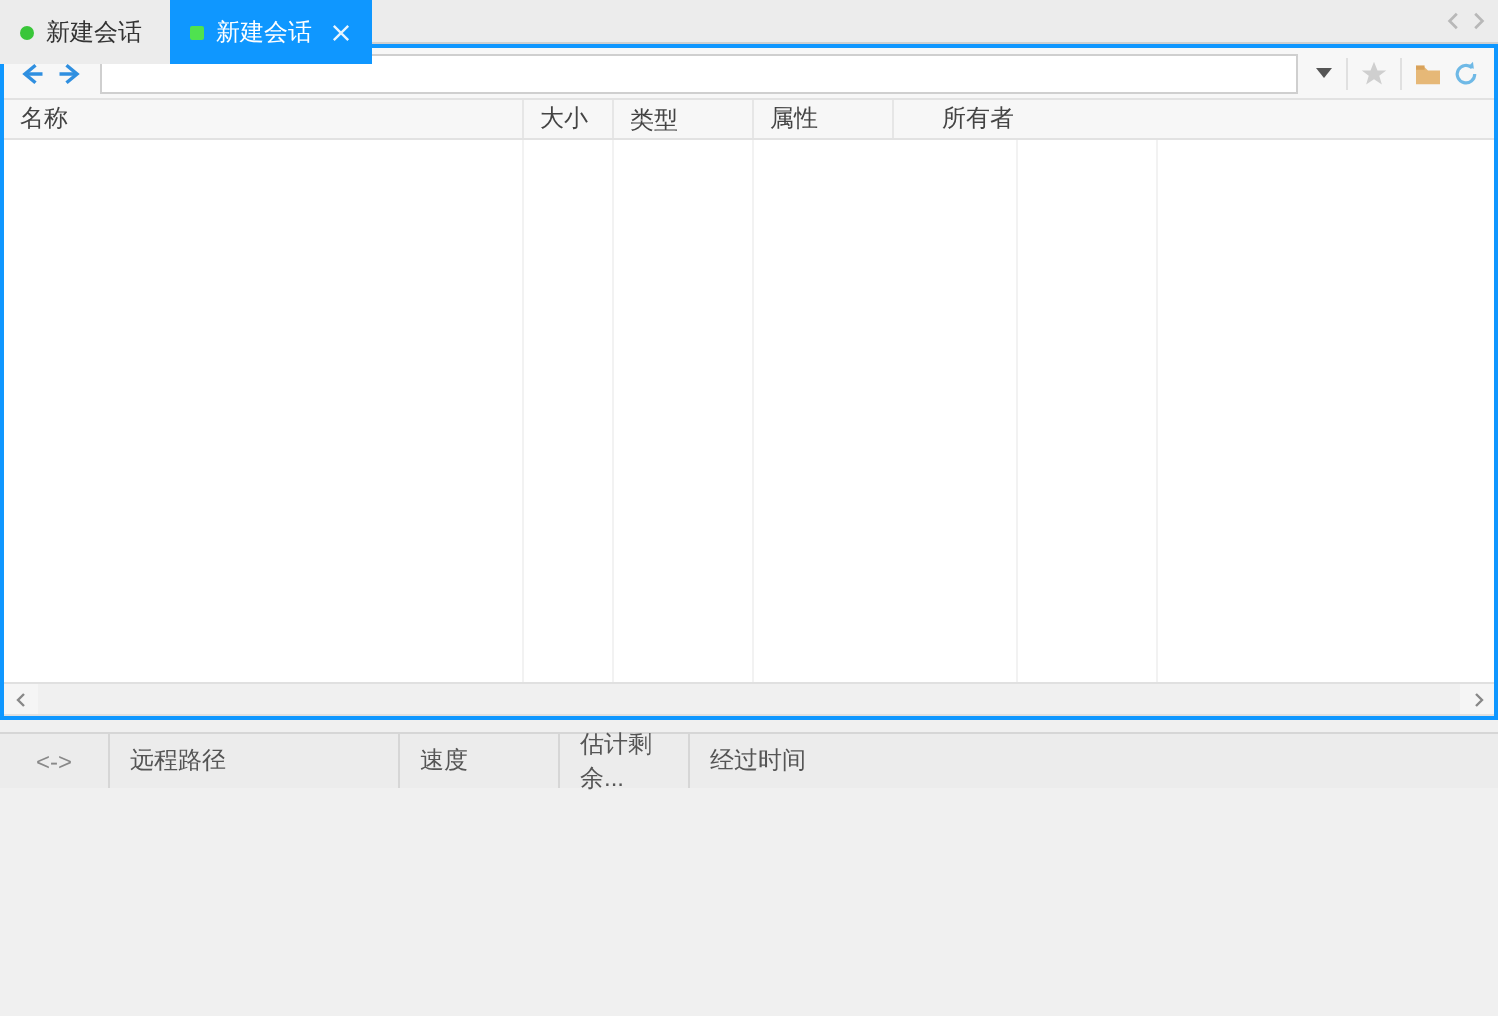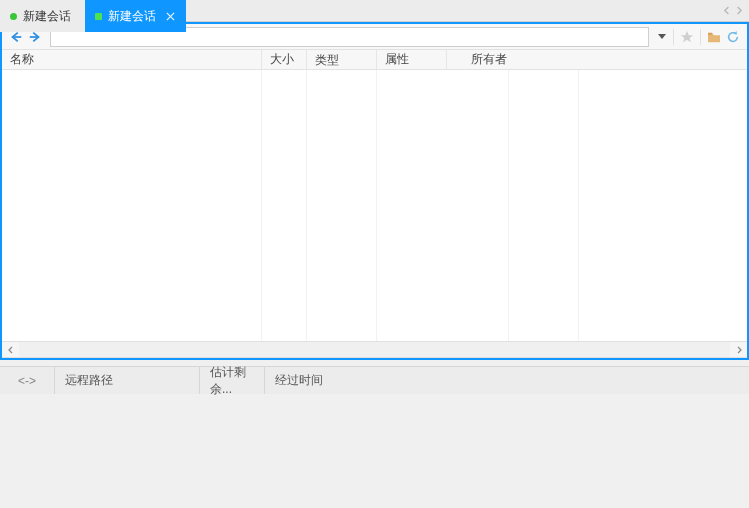--- a/index.html
+++ b/index.html
@@ -301,19 +301,22 @@
 
 </div>
 
 <div class="statusbar">
   <div class="s-cell s-transfer">
     <span>&lt;-&gt;</span>
   </div>
   <div class="s-cell s-path">
     <span>远程路径</span>
   </div>
+  <div class="s-cell s-speed">
+    <span>速度</span>
+  </div>
   <div class="s-cell s-eta">
     <span>估计剩余...</span>
   </div>
   <div class="s-cell s-elapsed">
     <span>经过时间</span>
   </div>
 </div>
 
 </body></html>

